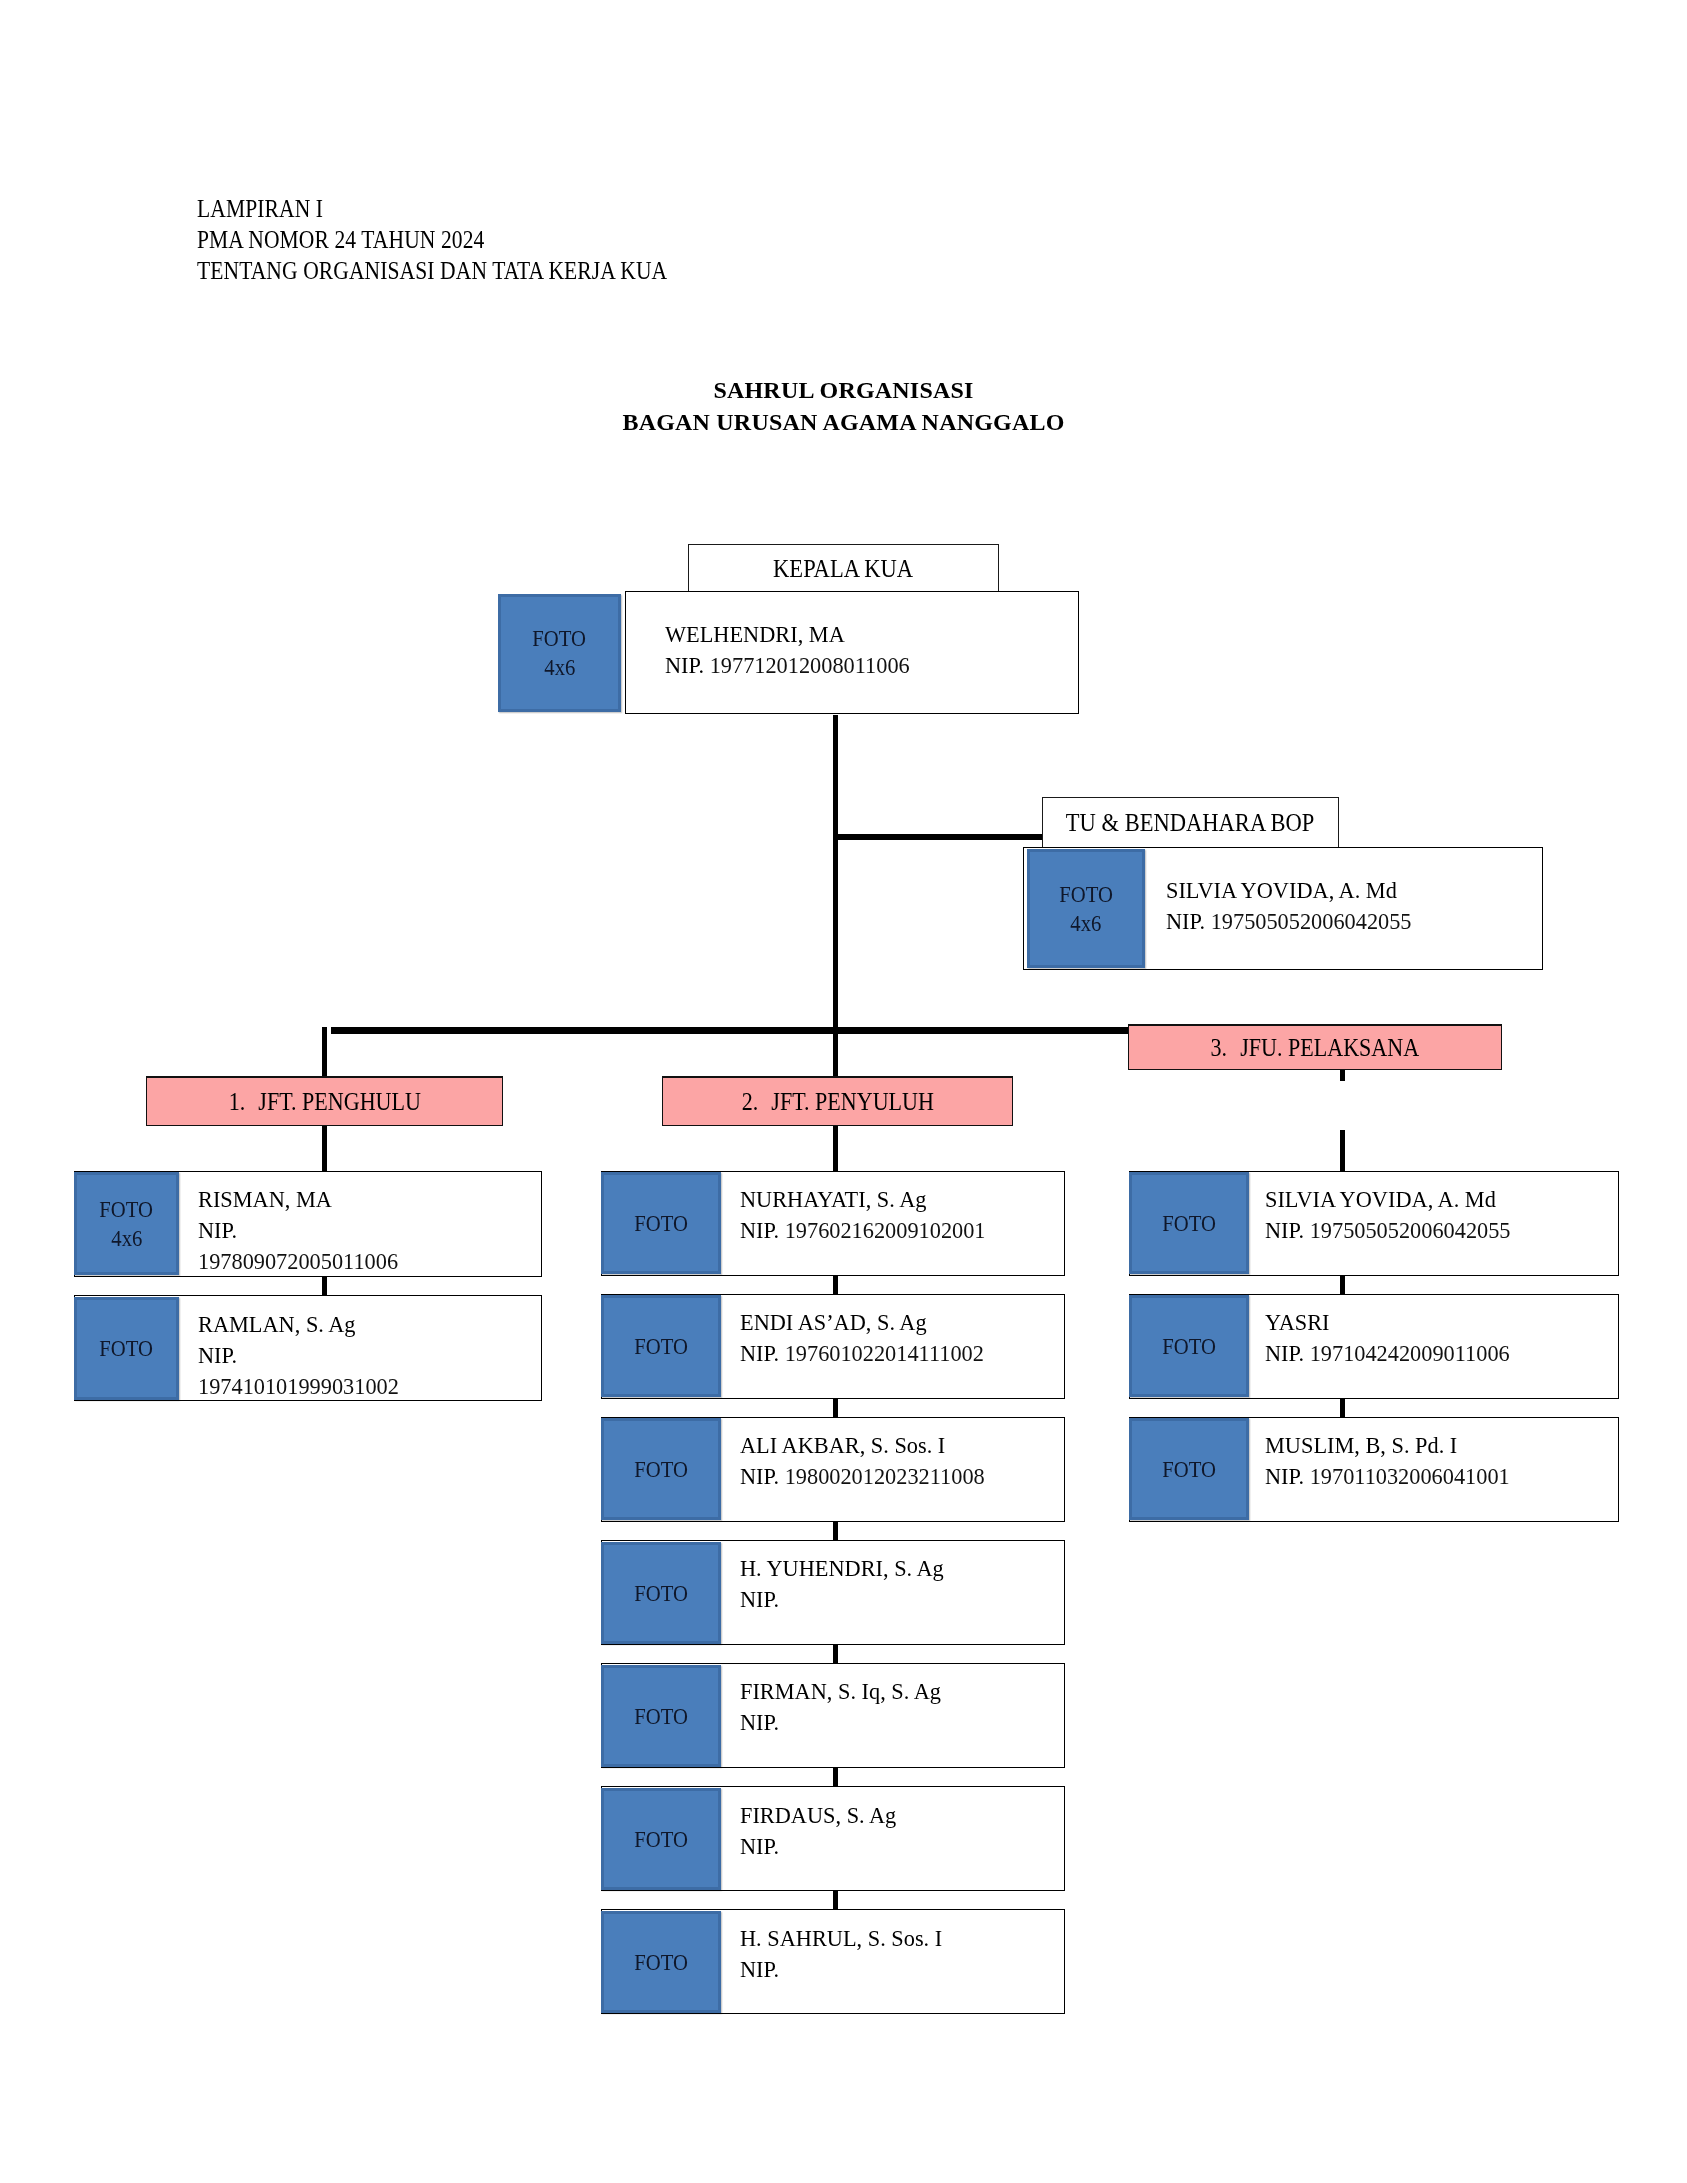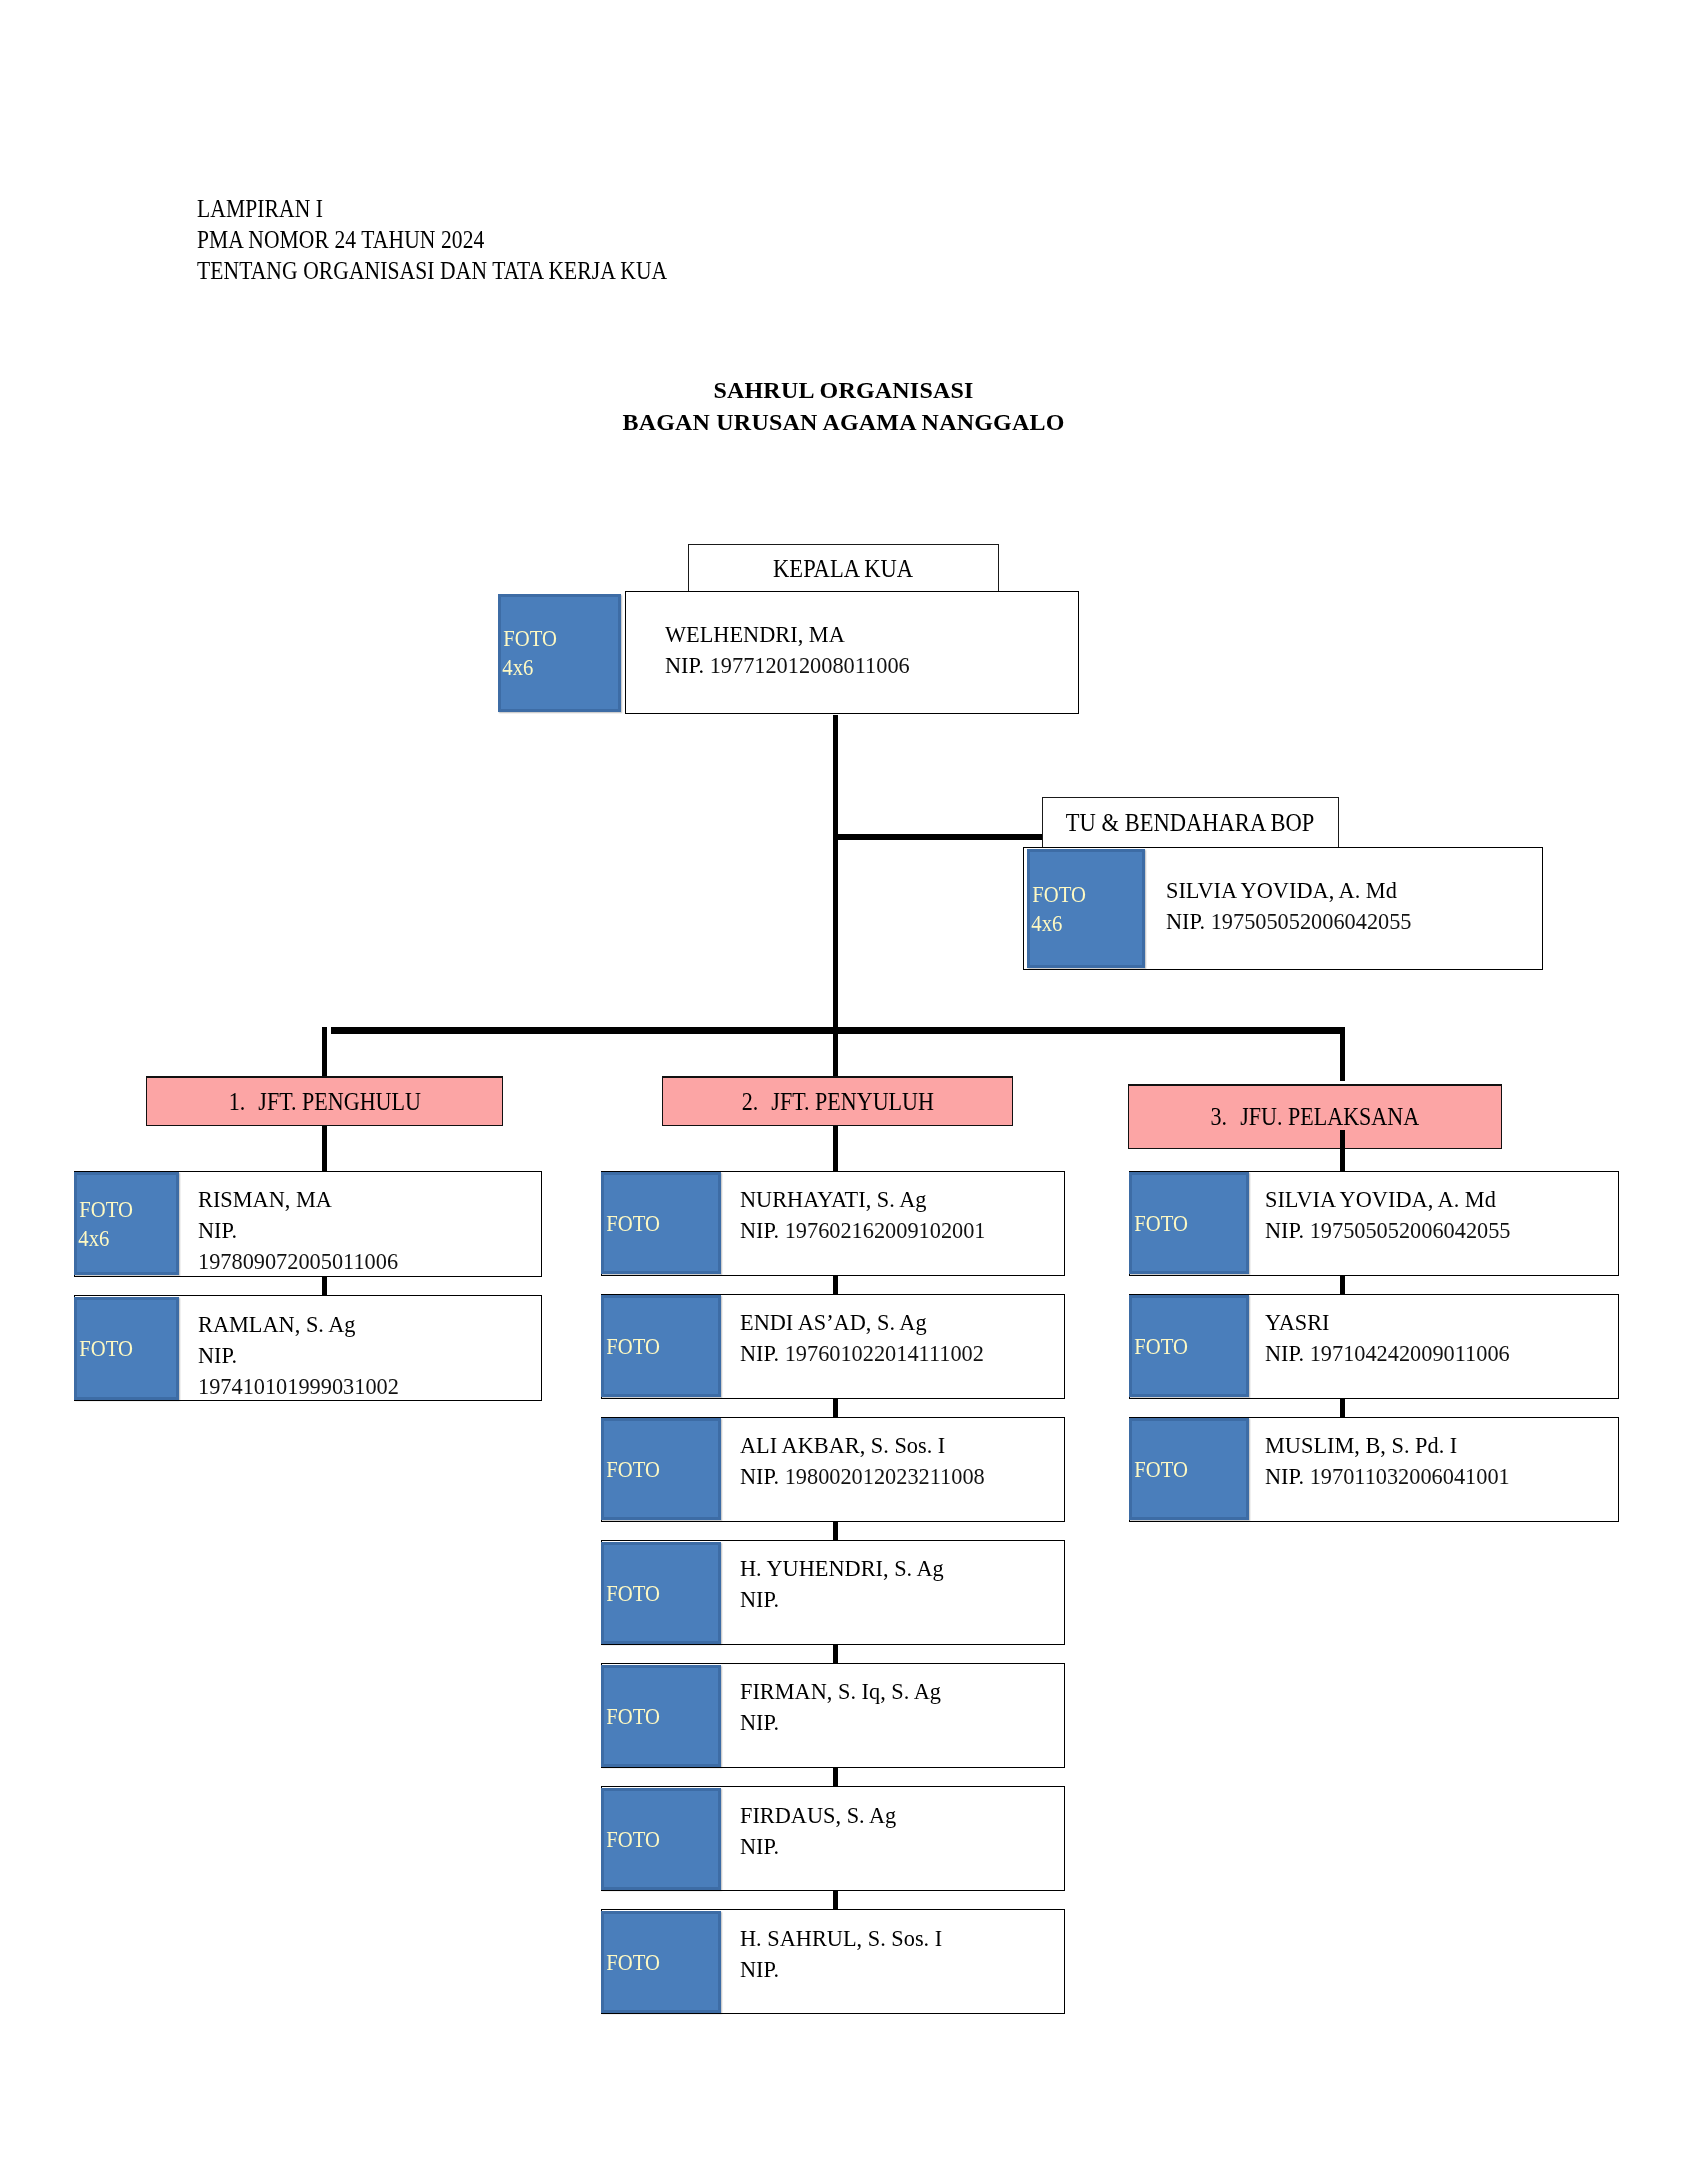--- a/index.html
+++ b/index.html
@@ -57,24 +57,24 @@
     white-space: nowrap;
   }
   .titlebox span { transform: scaleX(0.92); transform-origin: center; }
 
   
   .foto {
     position: absolute;
     box-sizing: border-box;
     background: #4a7ebb;
     border: 3.3px solid #3d6ca5;
-    color: #fef9c3;
+    color: #0f172a;
     display: flex;
     flex-direction: column;
-    align-items: flex-start;
+    align-items: center;
     justify-content: center;
     font-size: 22.5px;
     line-height: 29px;
     z-index: 4;
     box-shadow: 1.3px 1.3px 1.3px rgba(0,0,0,0.25);
   }
   .foto span { transform: scaleX(0.92); }
 
   
   .person {
@@ -278,21 +278,21 @@
   <div class="foto" style="left:601px; top:1911px; width:120px; height:102px;">
     <span>FOTO</span>
     <span></span>
   </div>
   <div class="ptext" style="left:740px; top:1923px;">
     <div class="ln">H. SAHRUL, S. Sos. I</div>
     <div class="ln"><span>NIP.</span>
       <span class="nipnum"></span></div>
   </div>
 
-  <div class="section-head" style="left:1128px; top:1084px; width:374px; height:65px;">
+  <div class="section-head" style="left:1128px; top:1024px; width:374px; height:46px;">
     <span><span>3.</span><i class="tabgap"></i><span>JFU. PELAKSANA</span></span>
   </div>
 
   <div class="vline" style="left:1340px; top:1130px; width:5.3px; height:44px;"></div>
   <div class="person" style="left:1129px; top:1171px; width:490px; height:105px;"></div>
   <div class="foto" style="left:1129px; top:1172px; width:120px; height:102px;">
     <span>FOTO</span>
     <span></span>
   </div>
   <div class="ptext" style="left:1265px; top:1184px;">

